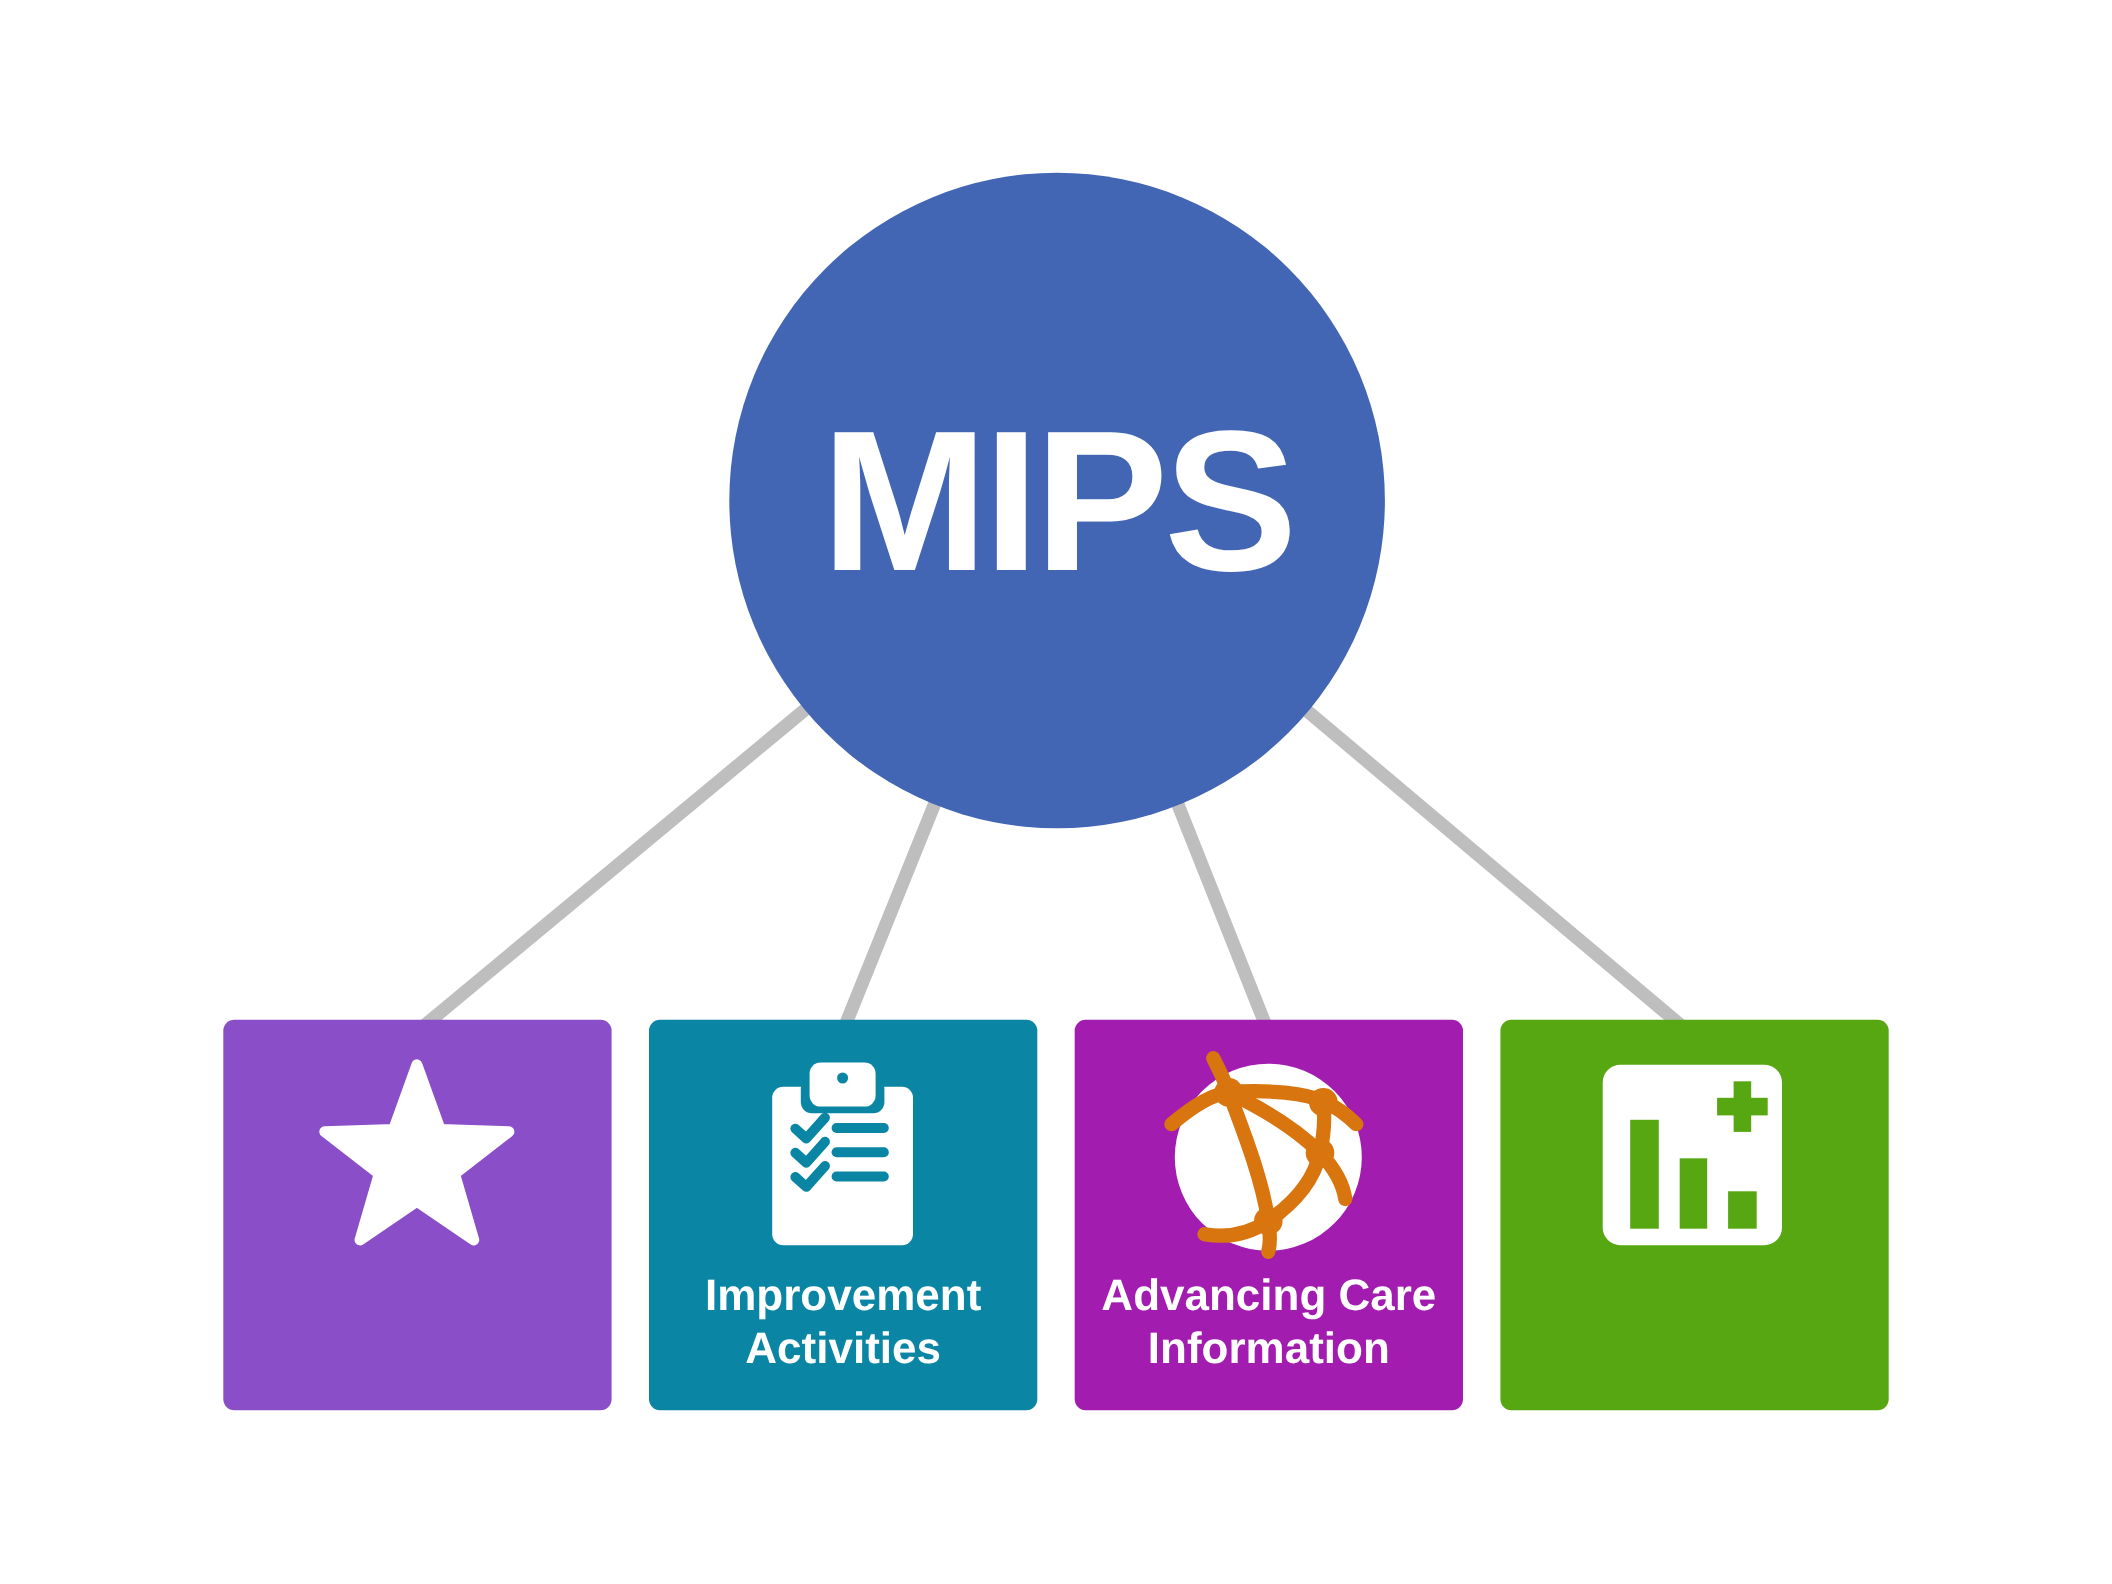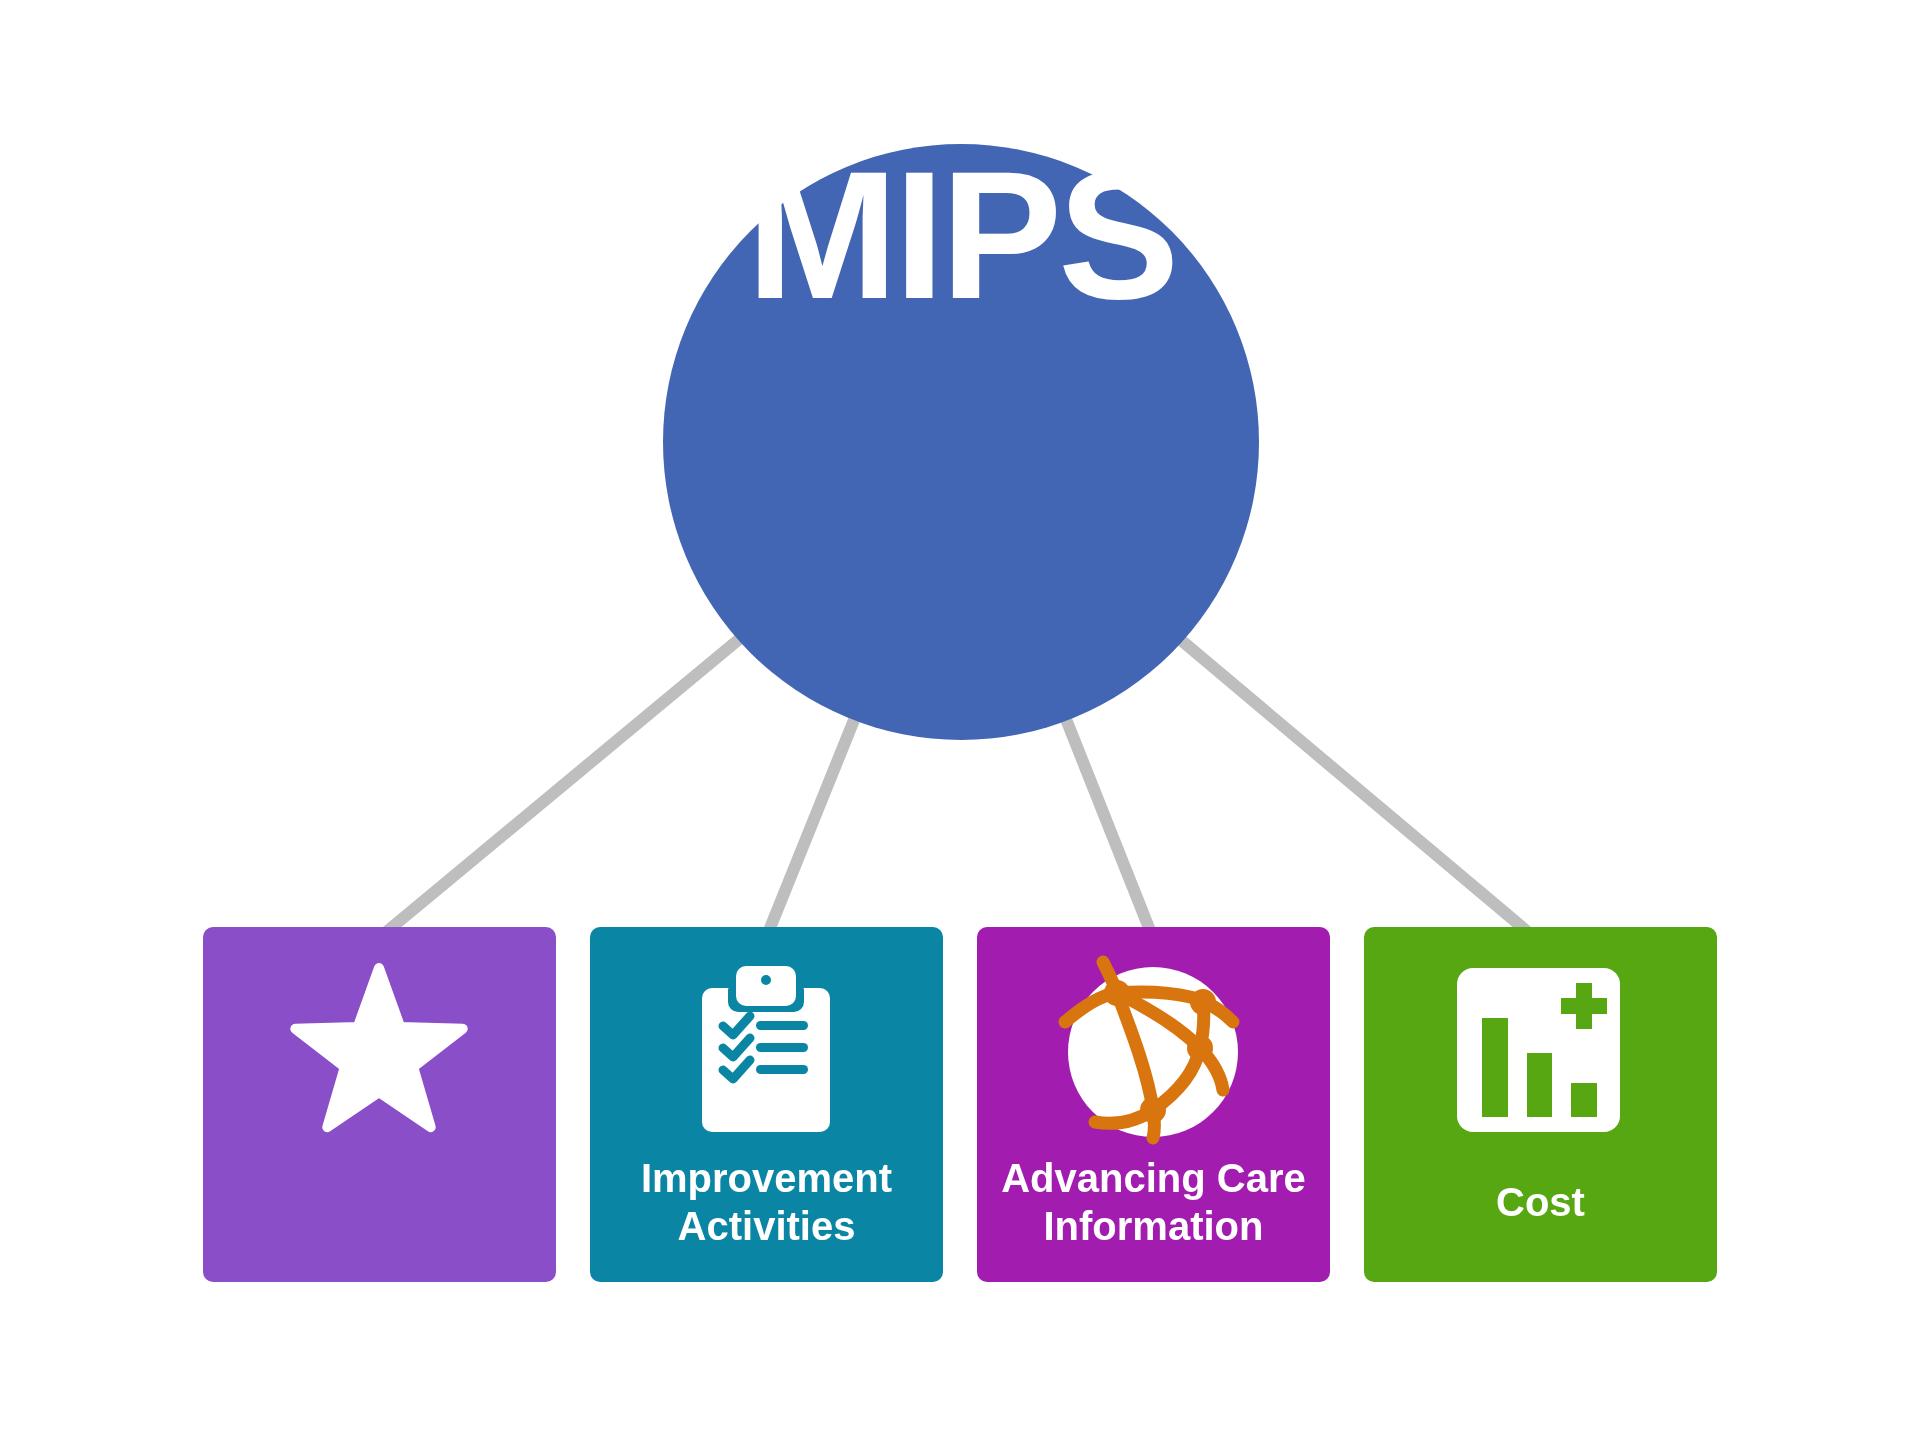--- a/index.html
+++ b/index.html
@@ -15,25 +15,26 @@
     position: absolute;
     left: 0; top: 0;
     width: 1920px; height: 1440px;
   }
   .connector-line {
     stroke: #bebebe;
     stroke-width: 12;
   }
   .hub {
     position: absolute;
-    left: 663px; top: 144px;
+    left: 663px; top: 157px;
     width: 596px; height: 596px;
     border-radius: 50%;
     background: #4265b4;
     display: flex;
+    align-items: center;
     justify-content: center;
   }
   .hub-title {
     color: #ffffff;
     font-size: 182px;
     font-weight: bold;
     letter-spacing: -4px;
     line-height: 1;
     user-select: none;
   }
@@ -141,16 +142,15 @@
       <g fill="currentColor">
         <rect x="42" y="68" width="26" height="99"></rect>
         <rect x="87" y="103" width="25" height="64"></rect>
         <rect x="131" y="133" width="26" height="34"></rect>
       </g>
       <g fill="currentColor">
         <rect x="121" y="48" width="46" height="16"></rect>
         <rect x="136" y="33" width="16" height="46"></rect>
       </g>
     </svg>
-    <div class="card-label">Cost</div>
   </div>
 
 </div>
 
 </body></html>

